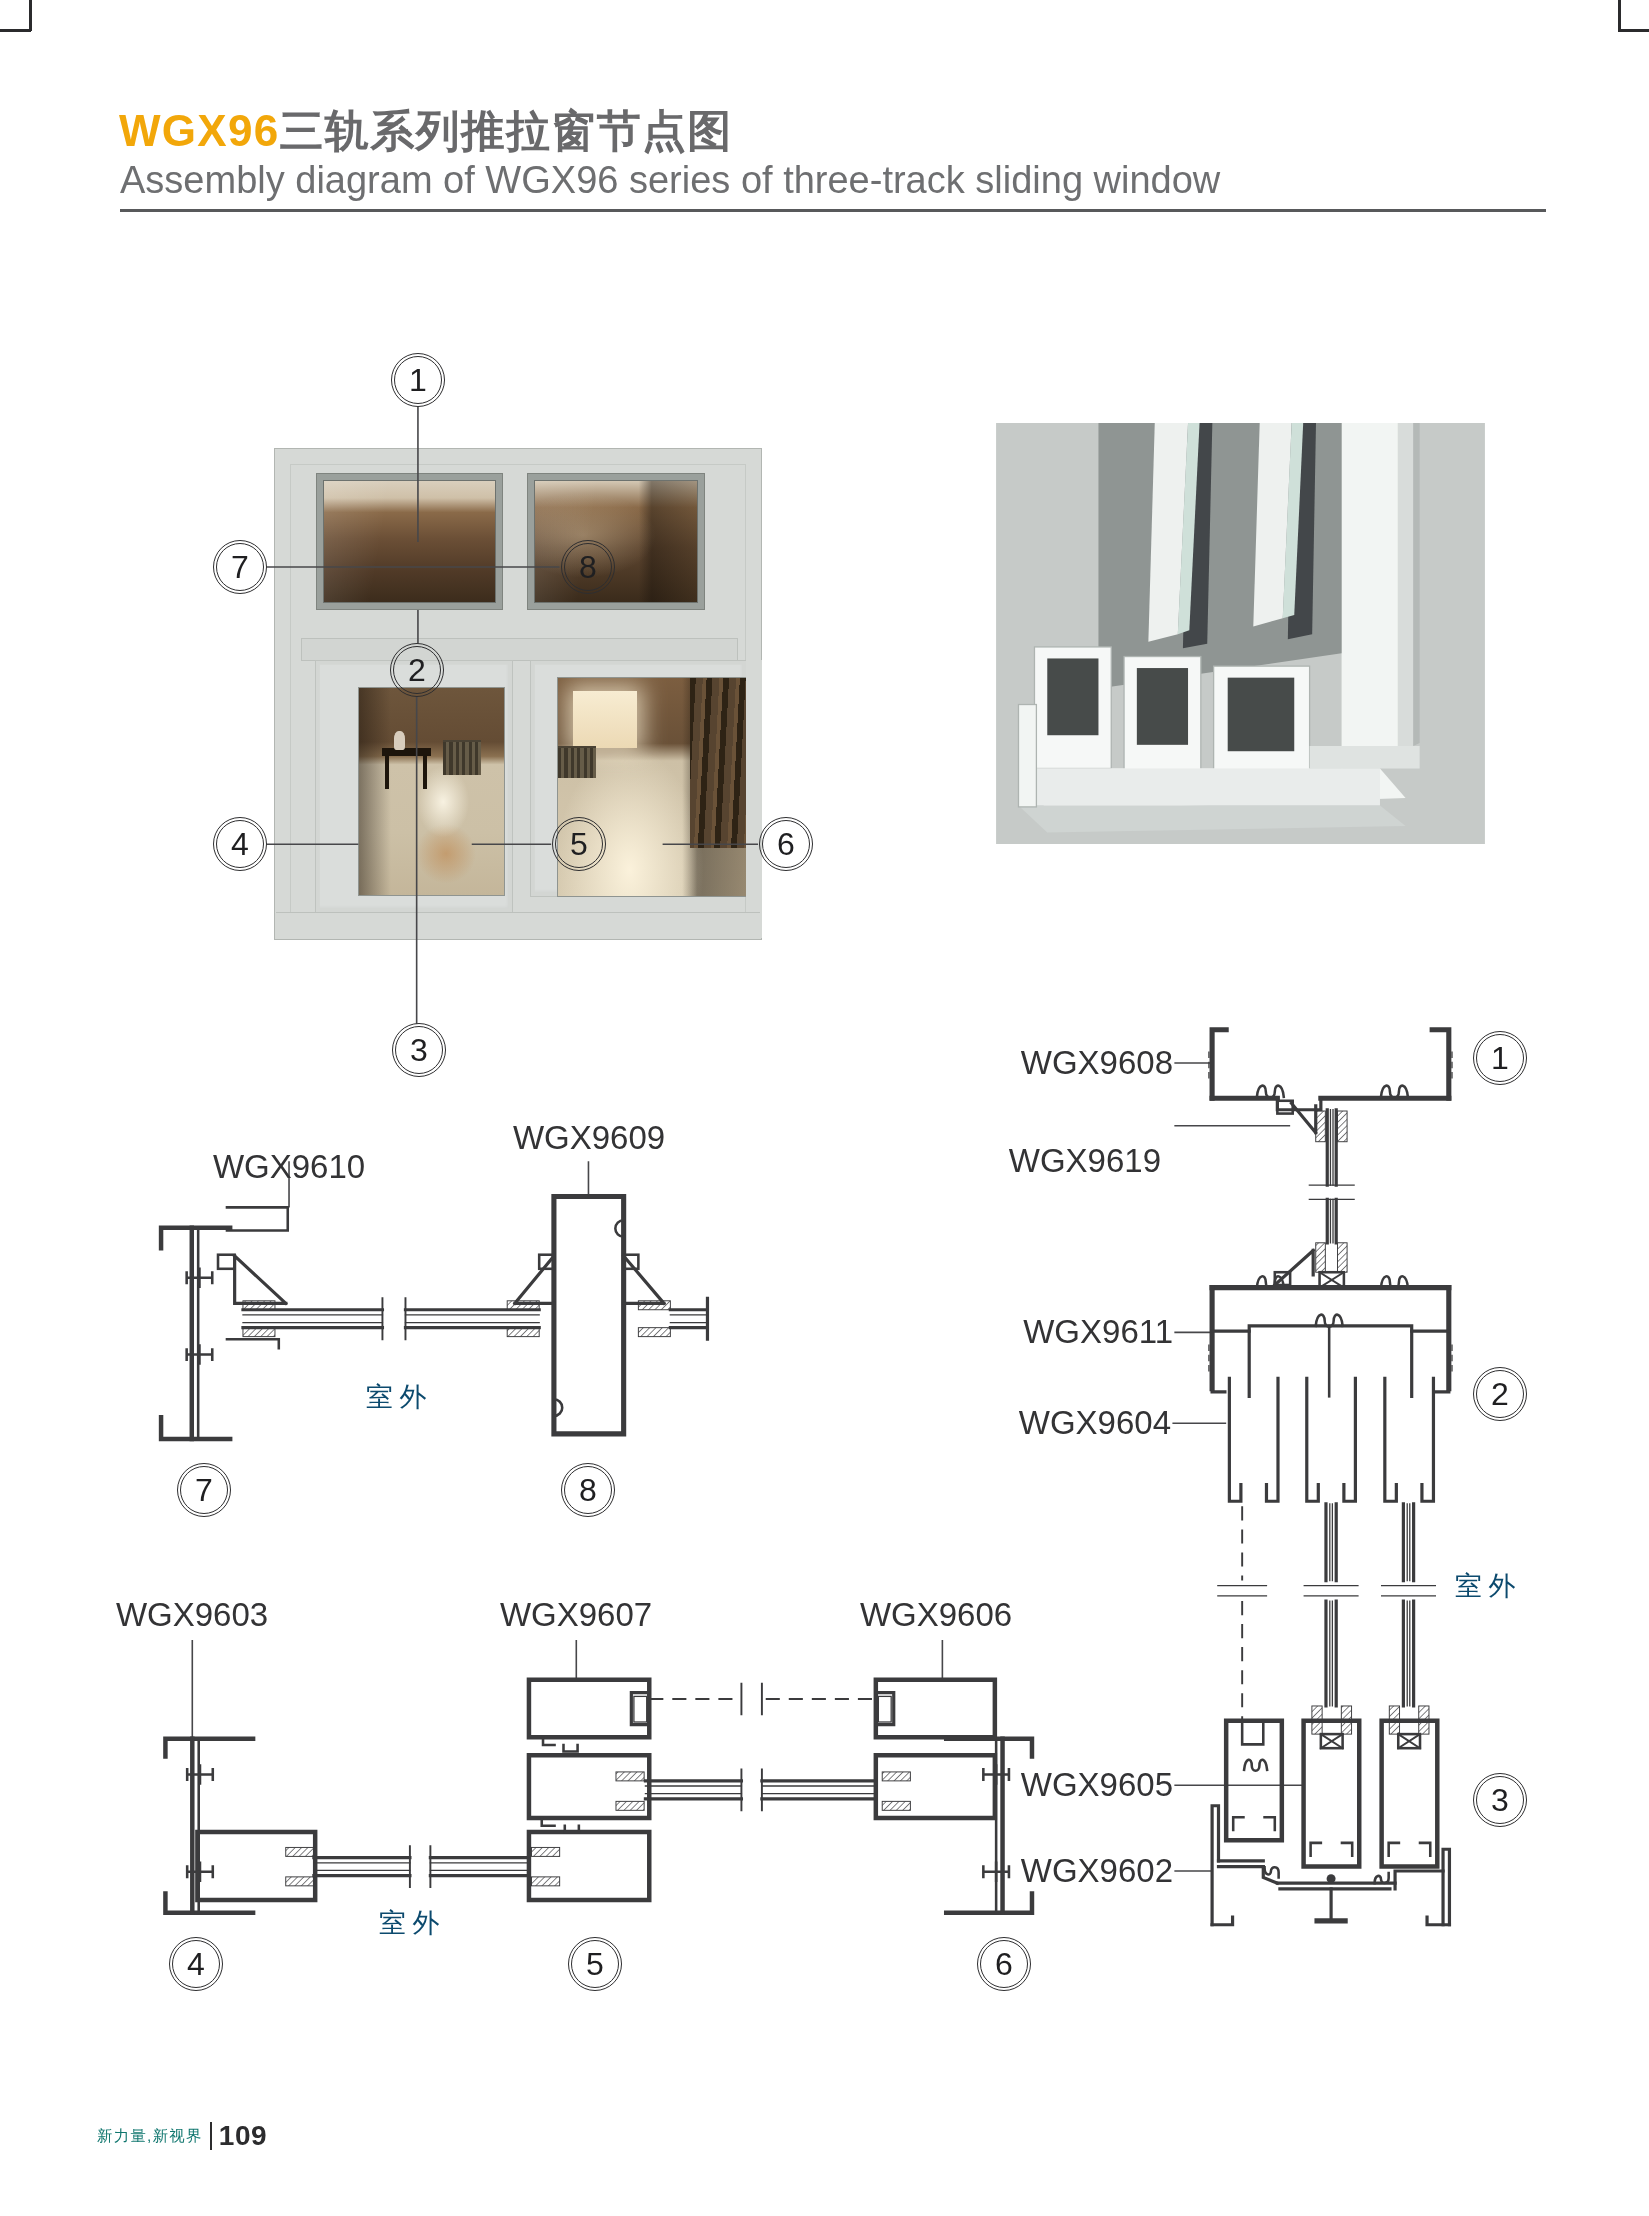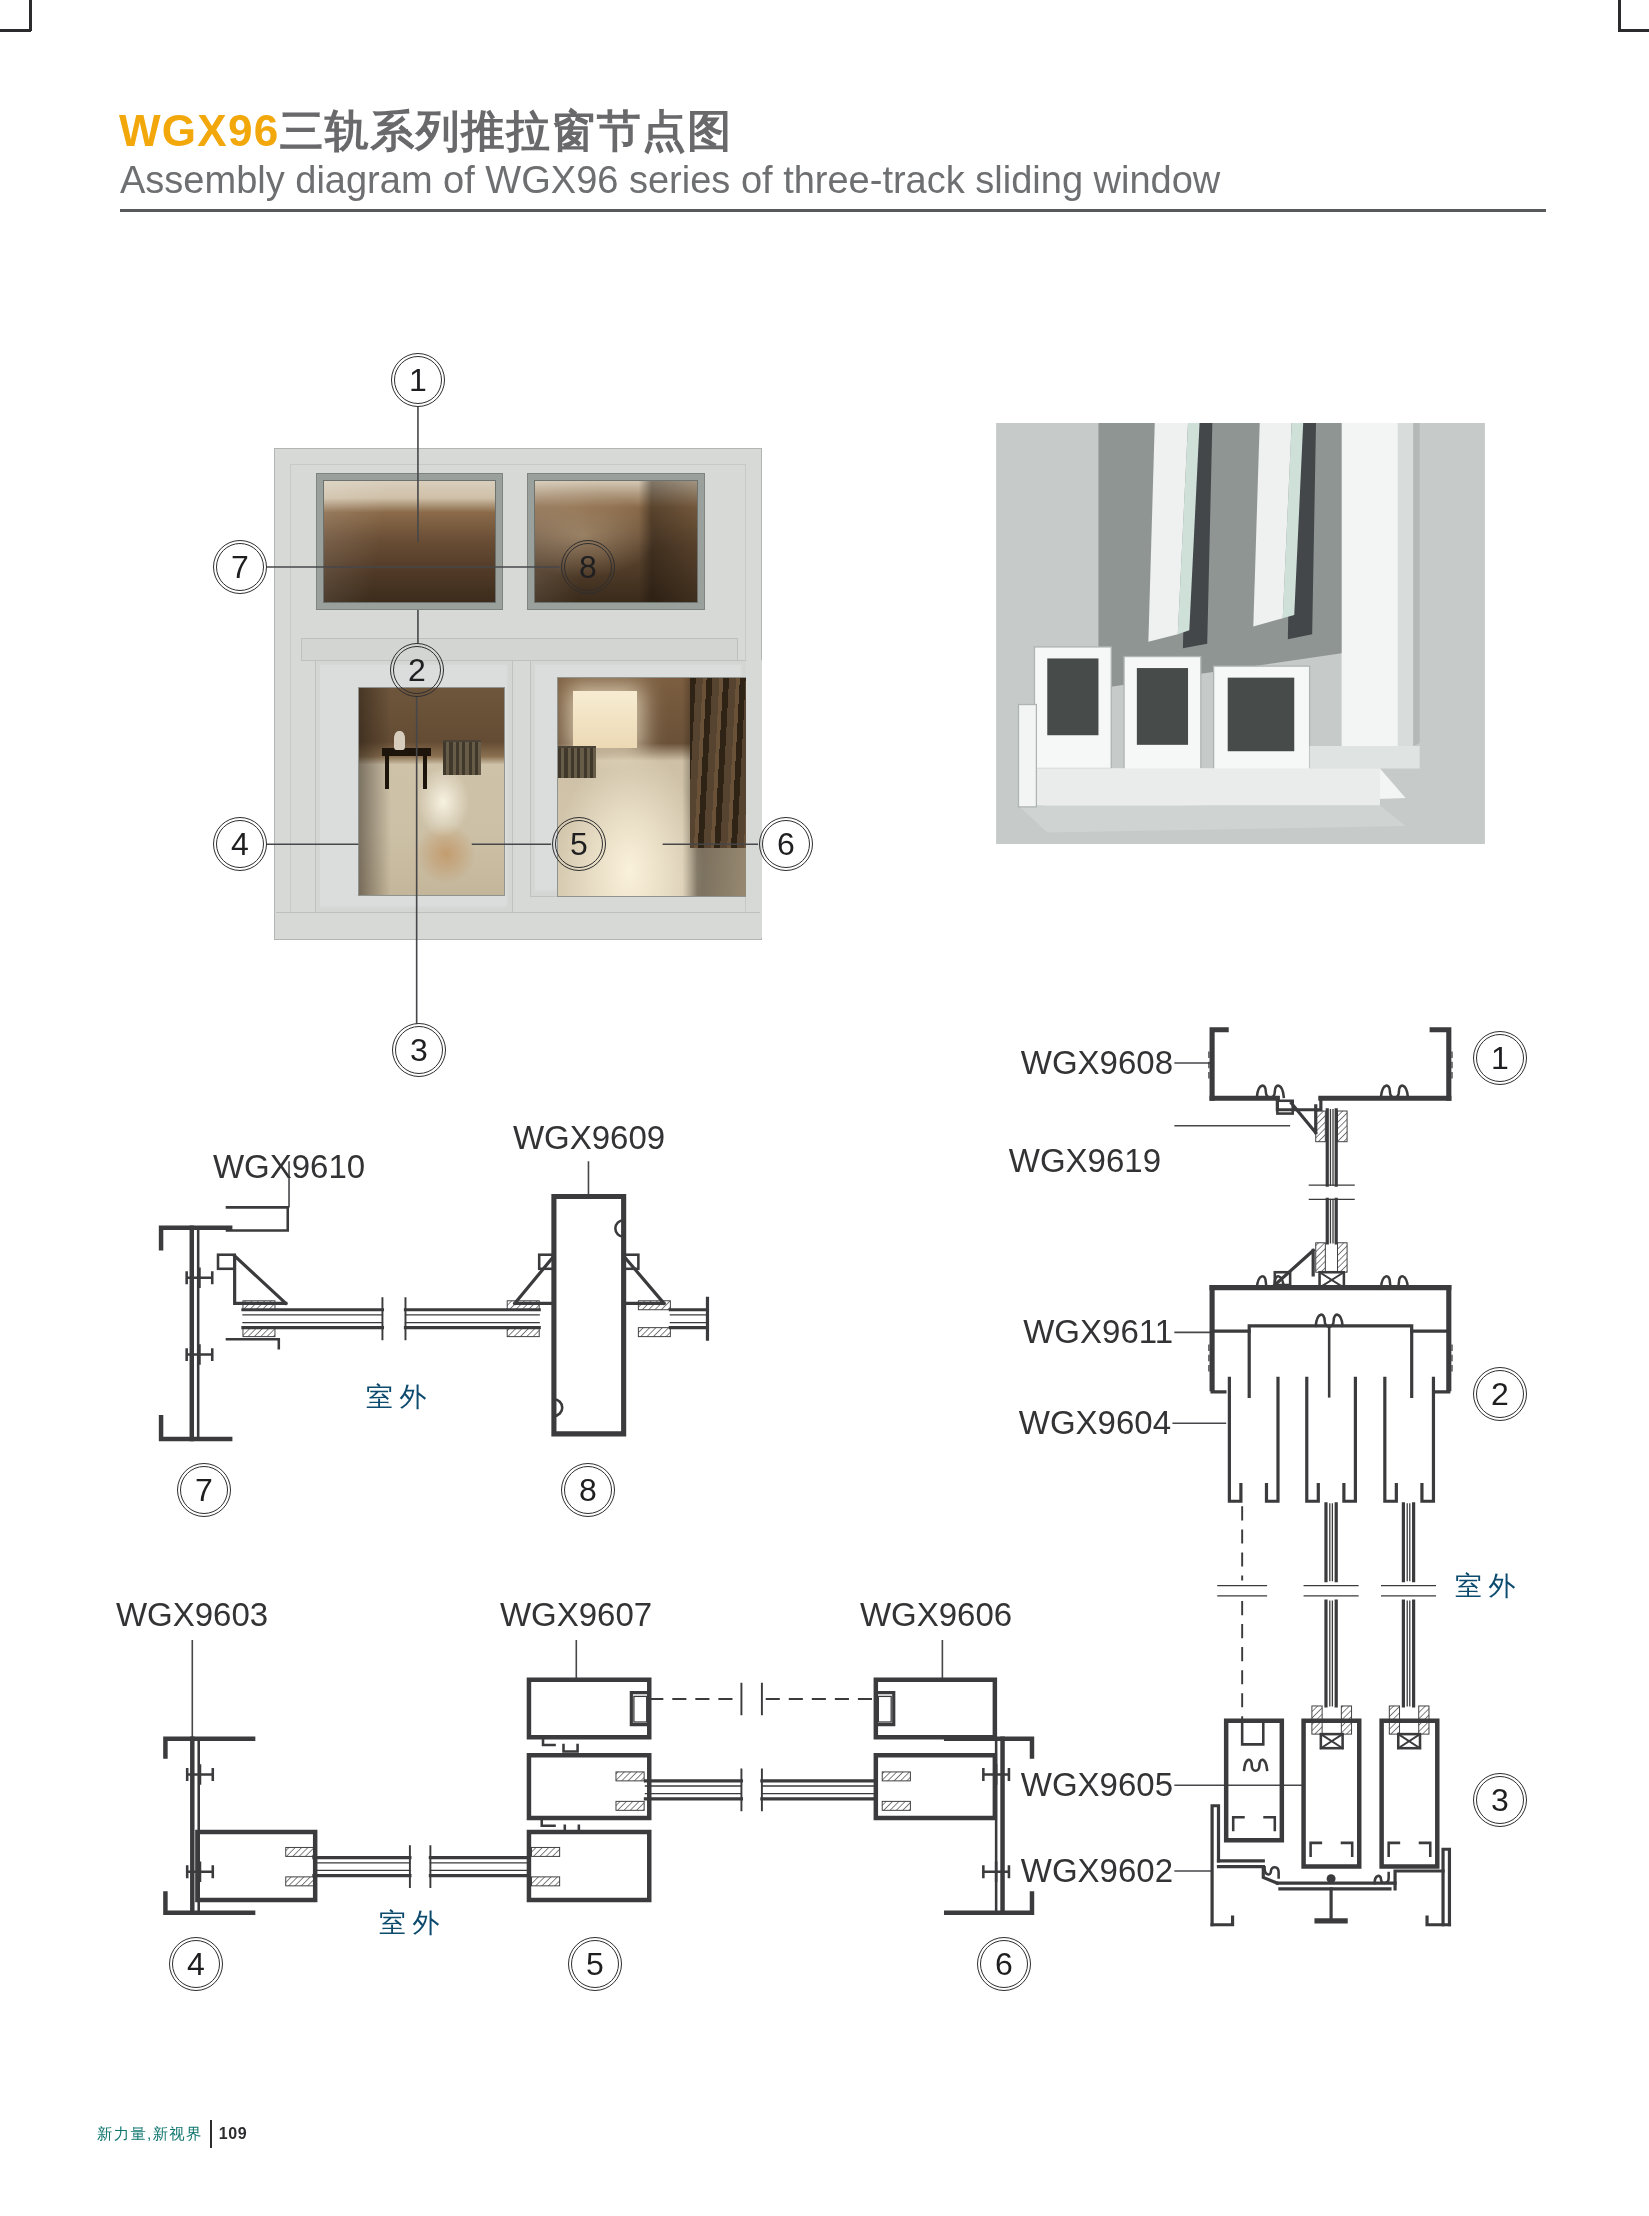--- a/index.html
+++ b/index.html
@@ -49,21 +49,21 @@
   .sglass{position:absolute;border:1.3px solid #8f9490;box-sizing:border-box;overflow:hidden;}
   .tableSil{position:absolute;background:#1d150c;}
   .radiator{position:absolute;background:repeating-linear-gradient(90deg,#3f382b 0 3.2px,#665c48 3.2px 6.4px);border-top:2.6px solid #4a4234;}
   .bust{position:absolute;background:#d8cdbd;border-radius:40% 40% 20% 20%;}
   .winlite{position:absolute;background:linear-gradient(#f7ecd2,#ecd9b4);box-shadow:0 0 22px 6.4px rgba(247,236,210,0.75);}
   .curtain{position:absolute;background:repeating-linear-gradient(93deg,#2e2315 0 5.8px,#574430 5.8px 12.8px,#6a5238 12.8px 16.6px);}
   
   .footer{position:absolute;left:97px;top:2120px;display:flex;align-items:center;}
   .footer .slogan{font-size:15.4px;color:#0f766e;letter-spacing:1.3px;}
   .footer .bar{width:1.9px;height:28px;background:#2c2c2e;margin:0 6.4px 0 7.7px;}
-  .footer .pg{font-size:16px;font-weight:bold;color:#2c2c2e;letter-spacing:0.6px;}
+  .footer .pg{font-size:28px;font-weight:bold;color:#2c2c2e;letter-spacing:0.6px;}
 </style>
 </head>
 <body>
 
 <div class="crop" style="left:29px;top:0;width:2.6px;height:31px;"></div>
 <div class="crop" style="left:0;top:29px;width:31px;height:2.6px;"></div>
 <div class="crop" style="left:1618px;top:0;width:2.6px;height:31px;"></div>
 <div class="crop" style="left:1618px;top:29px;width:31px;height:2.6px;"></div>
 
 <div class="title-zh">

